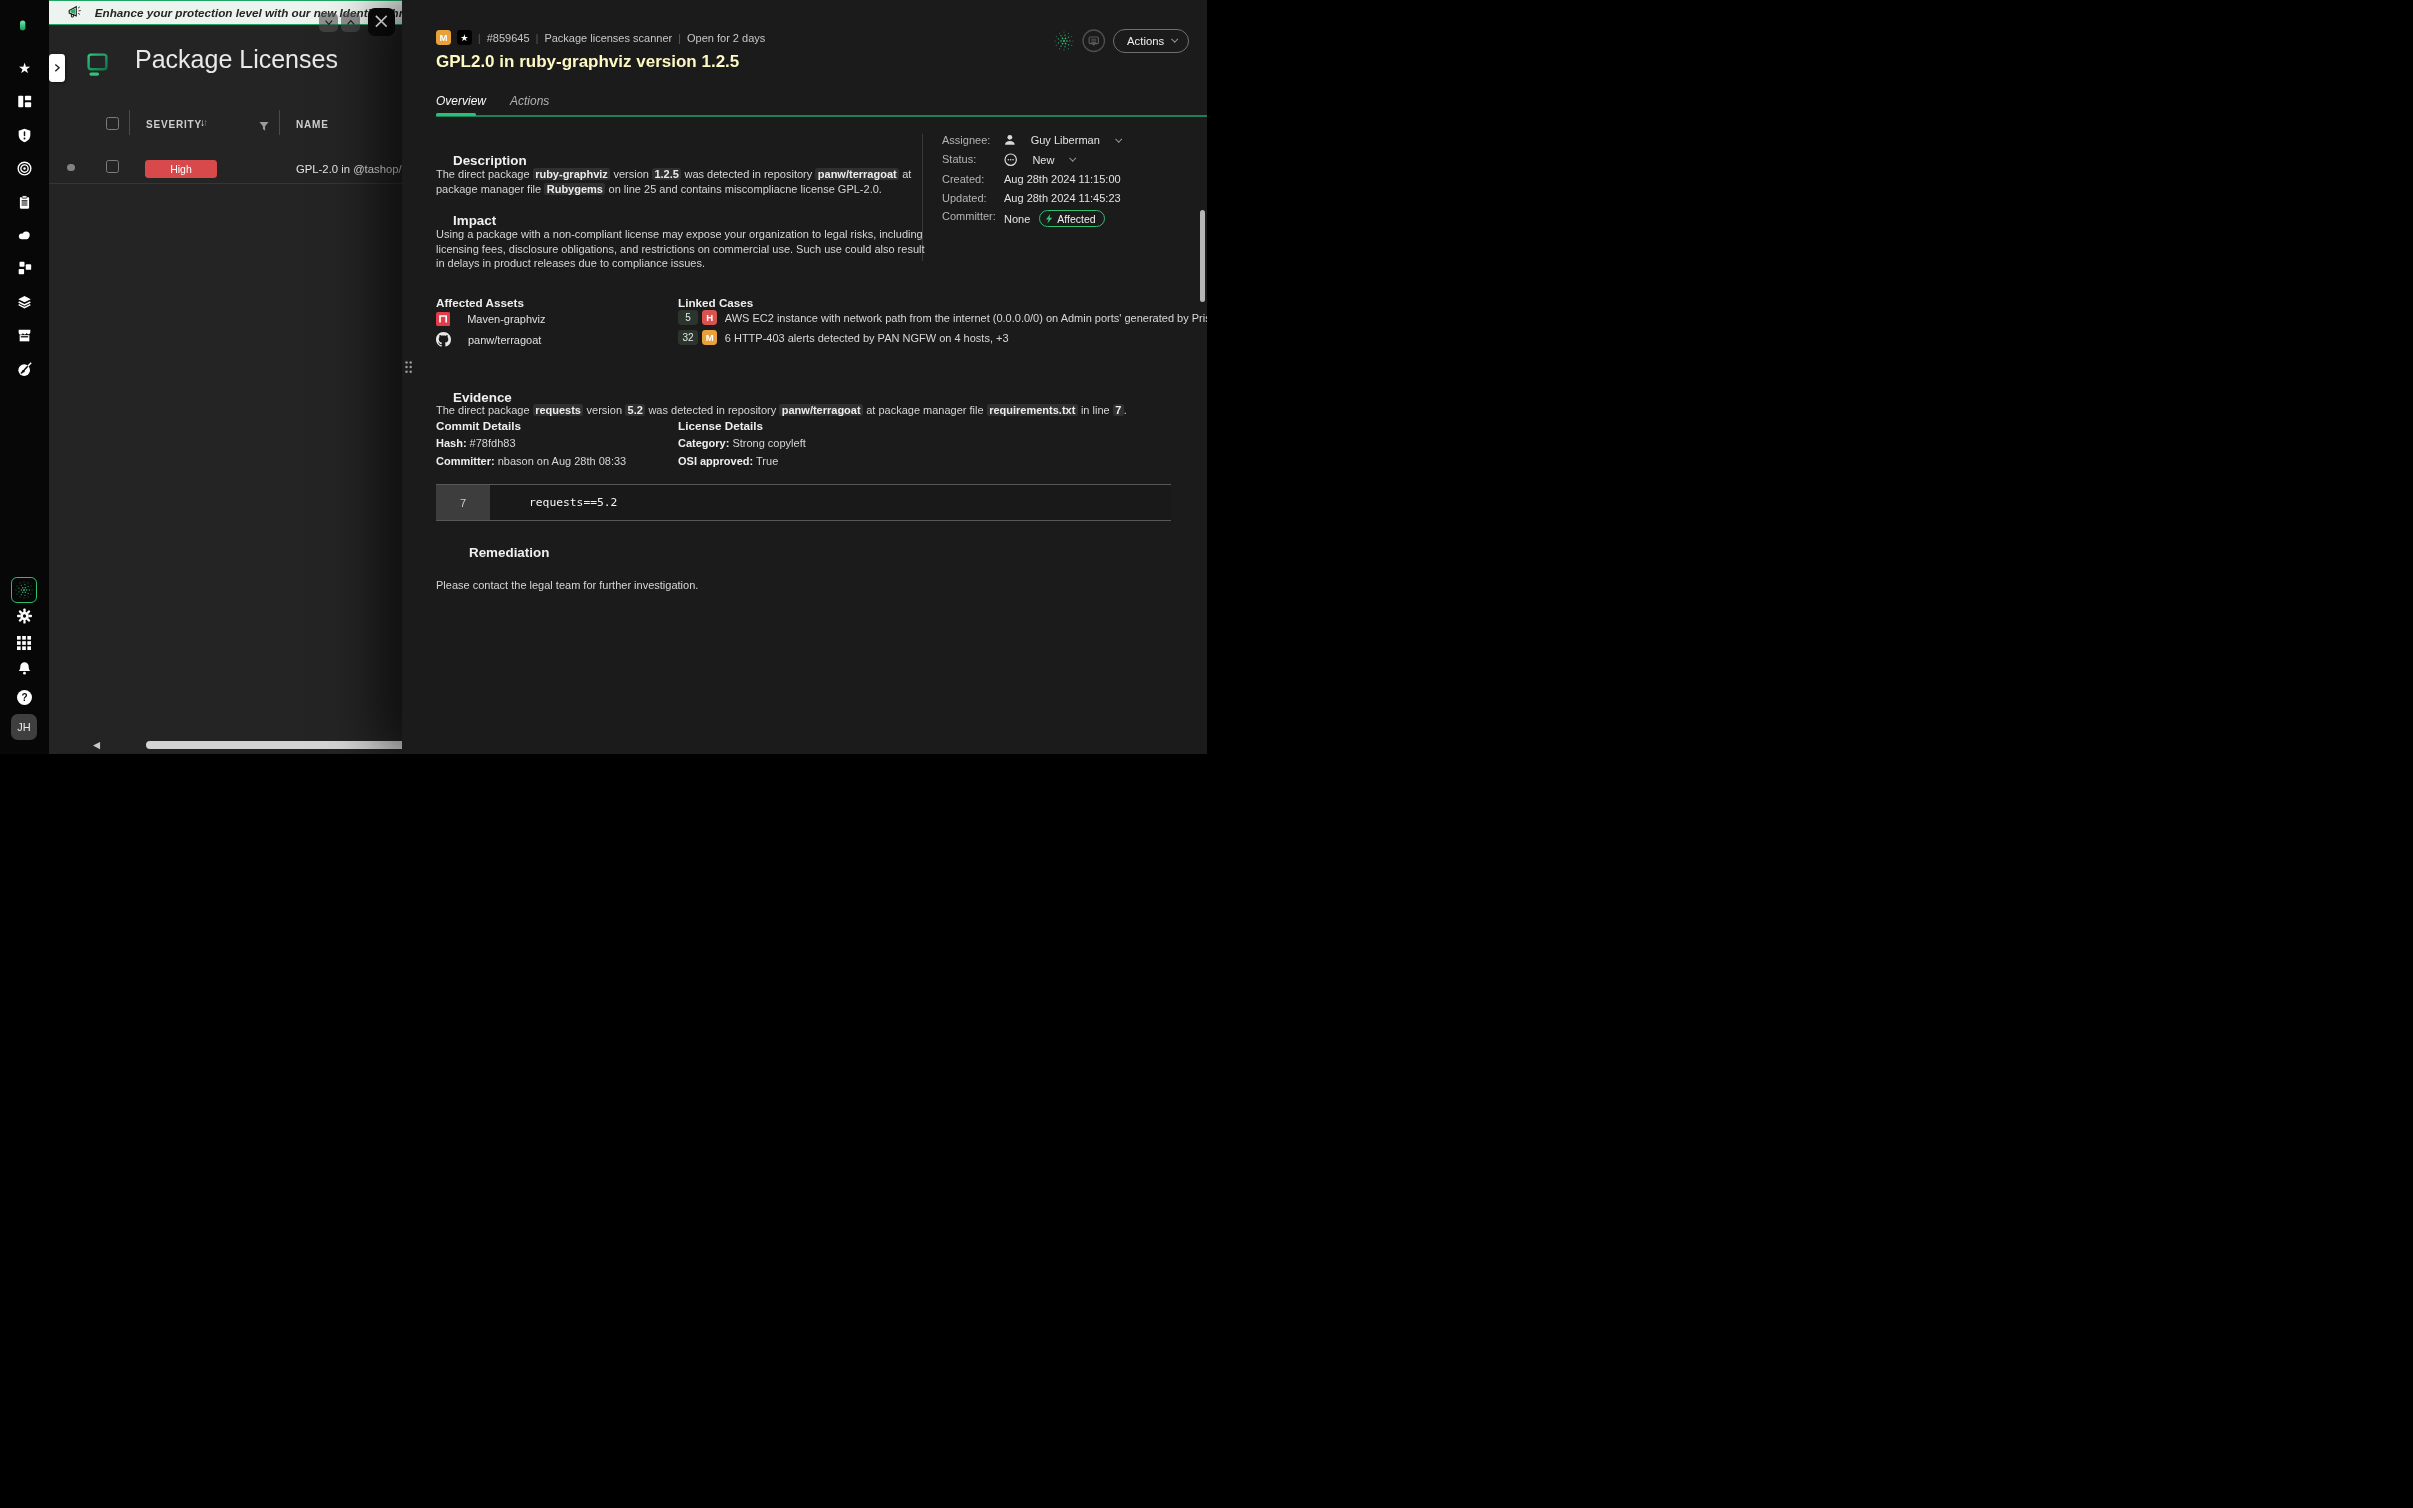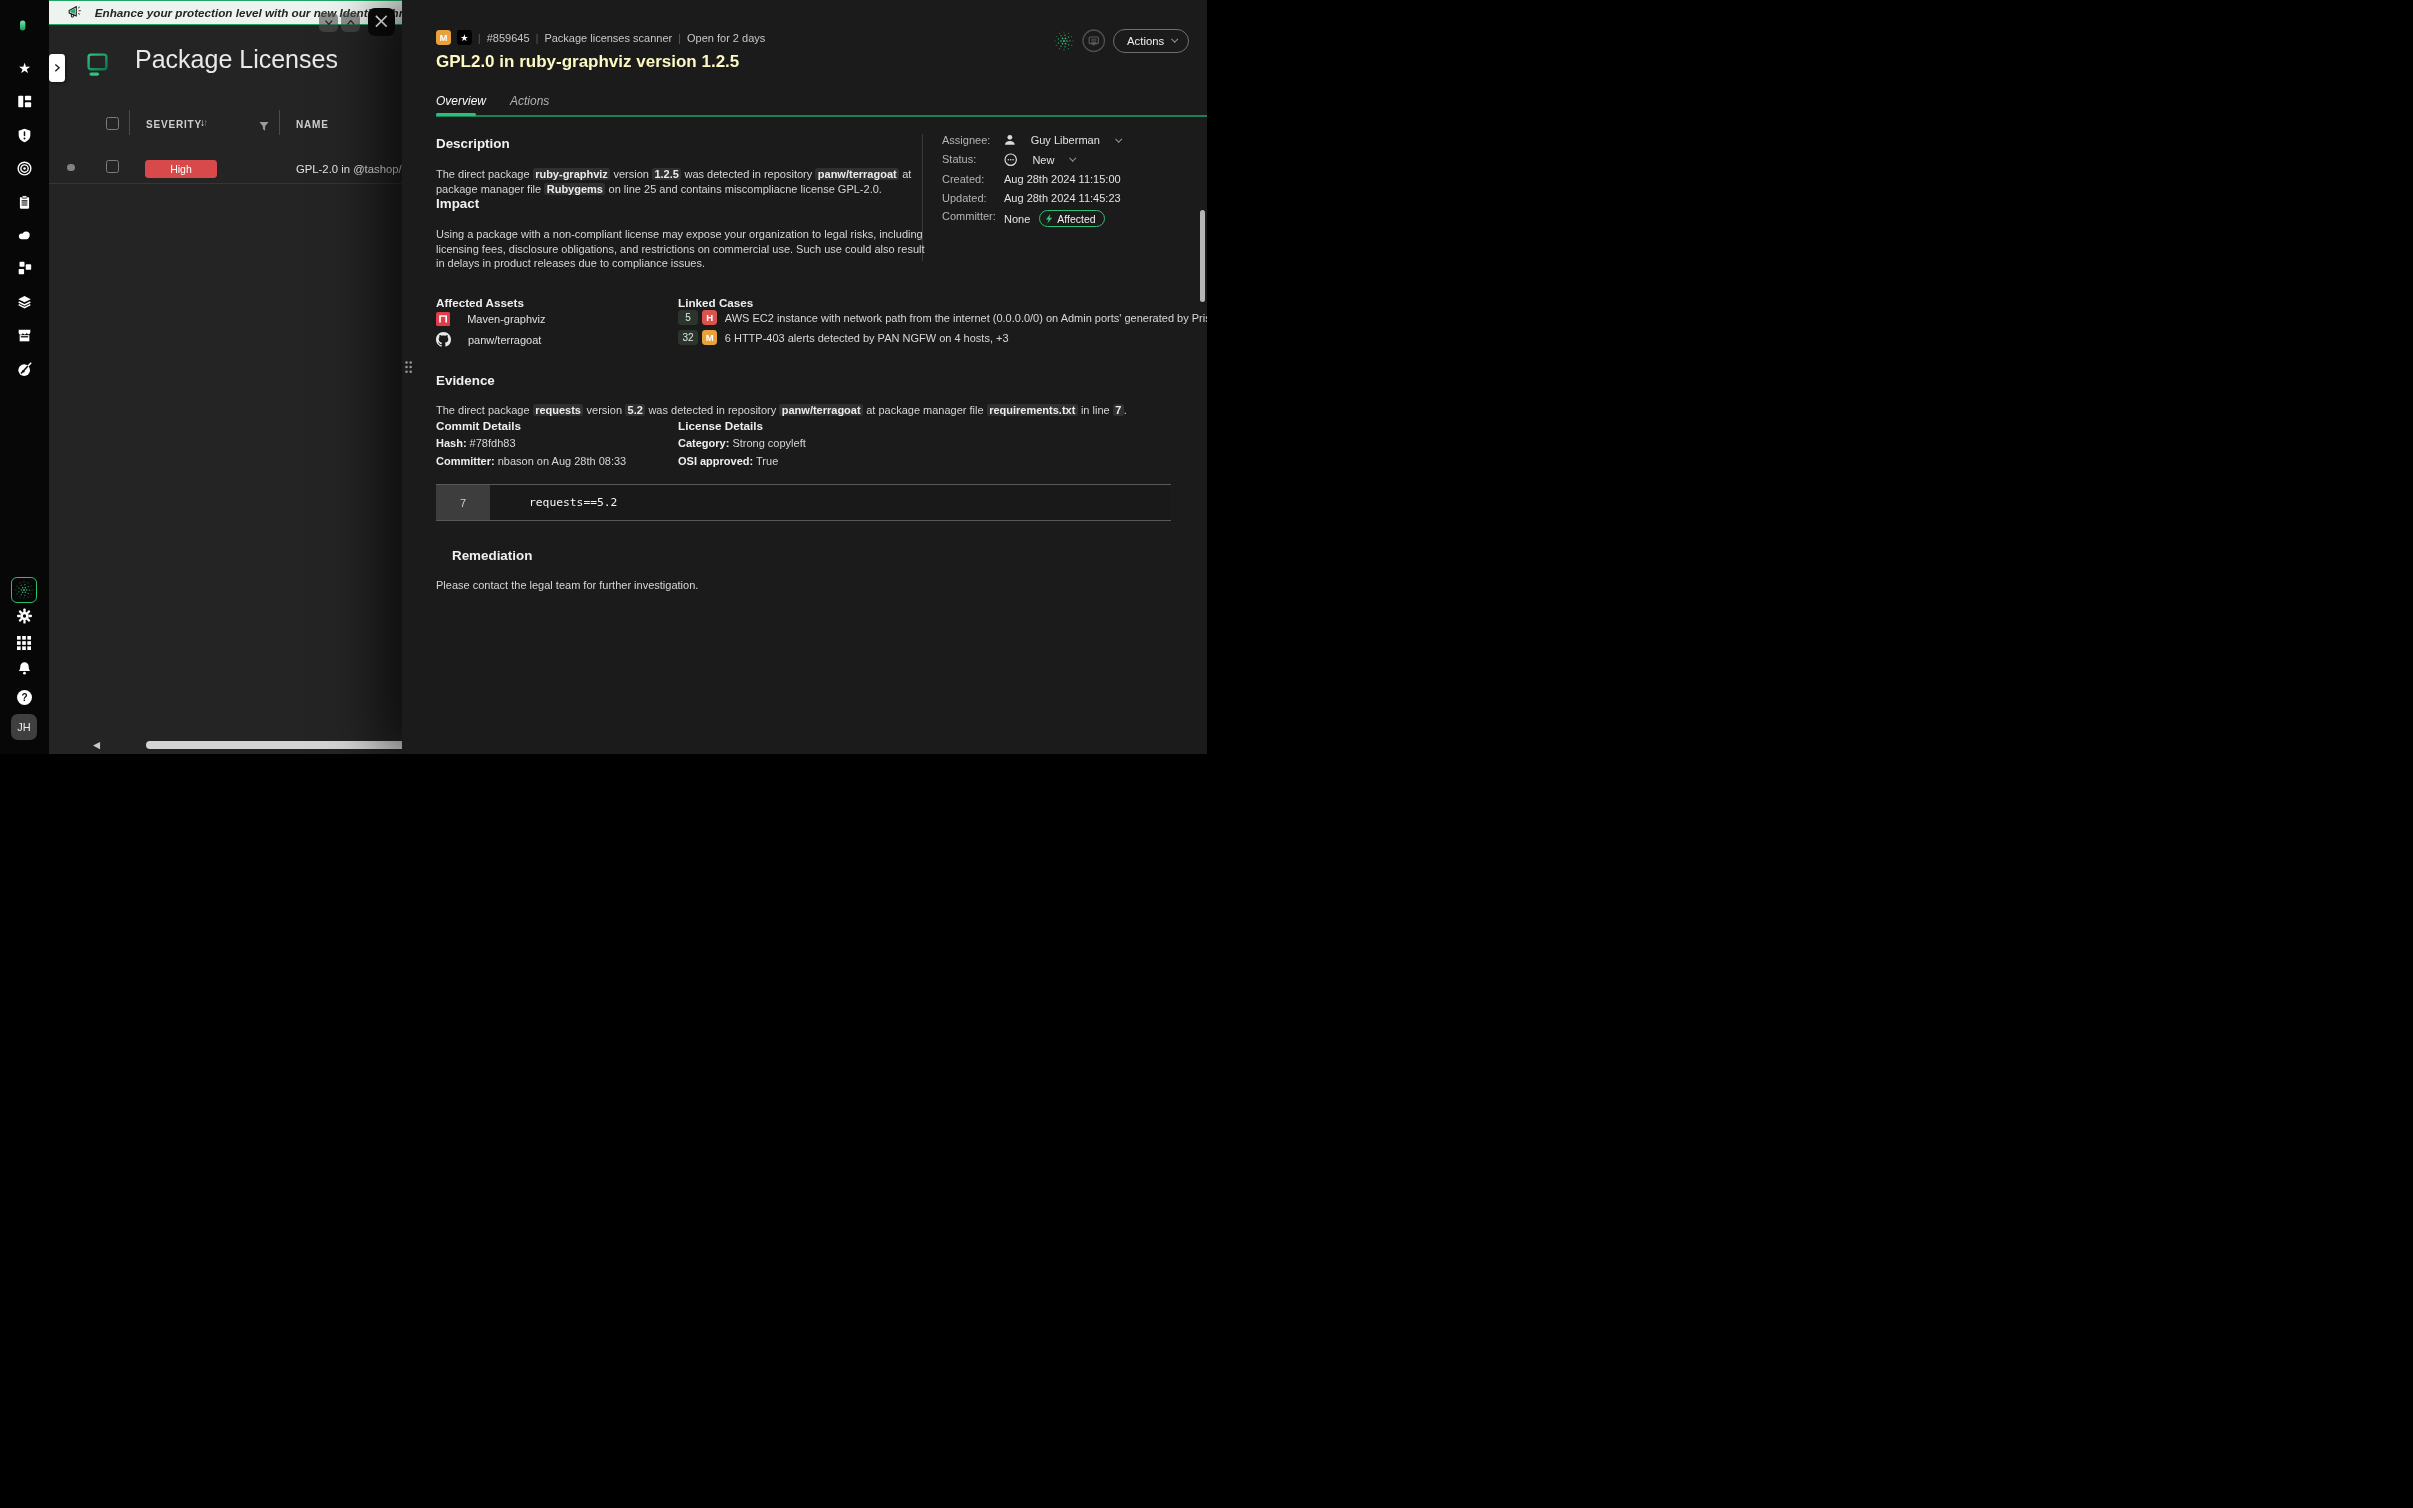--- a/index.html
+++ b/index.html
@@ -70,21 +70,21 @@
   .actions-pill{height:23.5px;border:0.8px solid #6f6f6f;border-radius:12.6px;background:none;color:#f0f0f0;font-size:11.3px;display:flex;align-items:center;gap:6.7px;padding:0 12.6px;cursor:pointer;}
   .chev{display:inline-block;width:5px;height:5px;border-right:1.3px solid #9c9c9c;border-bottom:1.3px solid #9c9c9c;transform:rotate(45deg) translateY(-1.7px);}
   .circle-icon{width:23.5px;height:23.5px;cursor:pointer;}
 
   .meta-divider{position:absolute;left:520px;top:134px;width:0.8px;height:127px;background:#3a3a3a;}
   .meta-row{position:absolute;left:540px;font-size:11px;white-space:nowrap;display:flex;}
   .meta-label{color:#b3b3b3;display:inline-block;width:62px;}
   .meta-val{color:#e3e3e3;display:flex;align-items:center;gap:15px;cursor:pointer;}
   .auto-pill{display:flex;align-items:center;gap:4.2px;height:17px;border:1.3px solid #2bbf6f;border-radius:9.2px;padding:0 8.4px 0 6.7px;color:#f0f0f0;font-size:10.5px;cursor:pointer;margin-left:8.4px;background:none;}
 
-  .h1x{position:absolute;left:34px;margin:0;font-size:13.4px;font-weight:700;color:#f0f0f0;}
+  .h1x{position:absolute;left:34px;margin:17px;font-size:13.4px;font-weight:700;color:#f0f0f0;}
   .h2x{position:absolute;margin:0;font-size:11.7px;font-weight:700;color:#eeeeee;}
   .para{position:absolute;left:34px;font-size:11px;line-height:14.7px;color:#d6d6d6;}
   .chip{background:#303030;border-radius:2.5px;padding:0 2.5px;font-weight:700;color:#ececec;}
   .bseg{font-weight:700;color:#efefef;}
 
   .asset-item{position:absolute;left:34px;display:flex;align-items:center;gap:17px;font-size:11px;color:#e0e0e0;cursor:pointer;white-space:nowrap;}
   .case-row{position:absolute;left:276px;display:flex;align-items:center;gap:4.2px;font-size:11px;color:#d8d8d8;cursor:pointer;white-space:nowrap;}
   .case-count{min-width:20px;height:15px;border-radius:3.4px;background:#2b352e;color:#e2e9e4;font-size:10px;display:flex;align-items:center;justify-content:center;padding:0 3.4px;}
   .case-sev{width:15px;height:15px;border-radius:3.4px;color:#fff;font-size:9.6px;font-weight:700;display:flex;align-items:center;justify-content:center;margin-right:3.4px;}
   .sev-h{background:#d9534f;} .sev-m{background:#e9a13b;}
@@ -478,20 +478,20 @@
 
     <h4 class="h2x" style="left:276px;top:419px;">License Details</h4>
     <span class="detail-line" style="left:276px;top:437px;"><span class="bseg">Category:</span><span> Strong copyleft</span></span>
     <span class="detail-line" style="left:276px;top:455px;"><span class="bseg">OSI approved:</span><span> True</span></span>
 
     <div class="code-block">
       <div class="code-gutter">7</div>
       <div class="code-text">requests==5.2</div>
     </div>
 
-    <h3 class="h1x" style="top:548px;padding-left:16px;">Remediation</h3>
+    <h3 class="h1x" style="top:528px;padding-left:16px;">Remediation</h3>
     <p class="para" style="top:567px;white-space:nowrap;">Please contact the legal team for further investigation.</p>
 
     <div class="vscroll-thumb"></div>
   </section>
 
 </div>
 
 
 </body></html>

